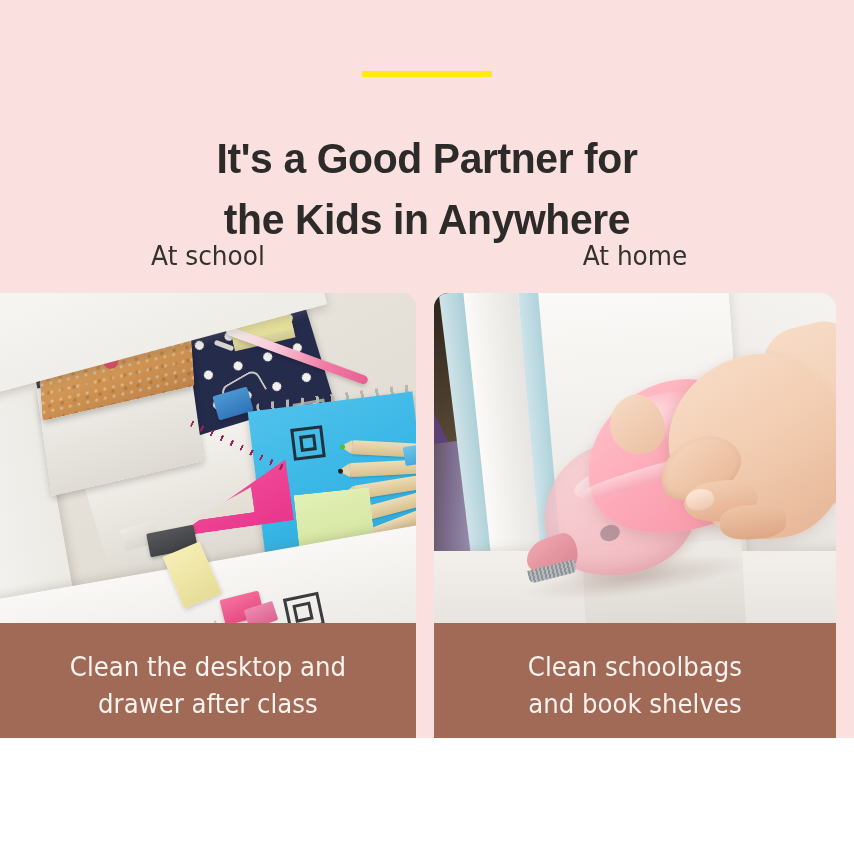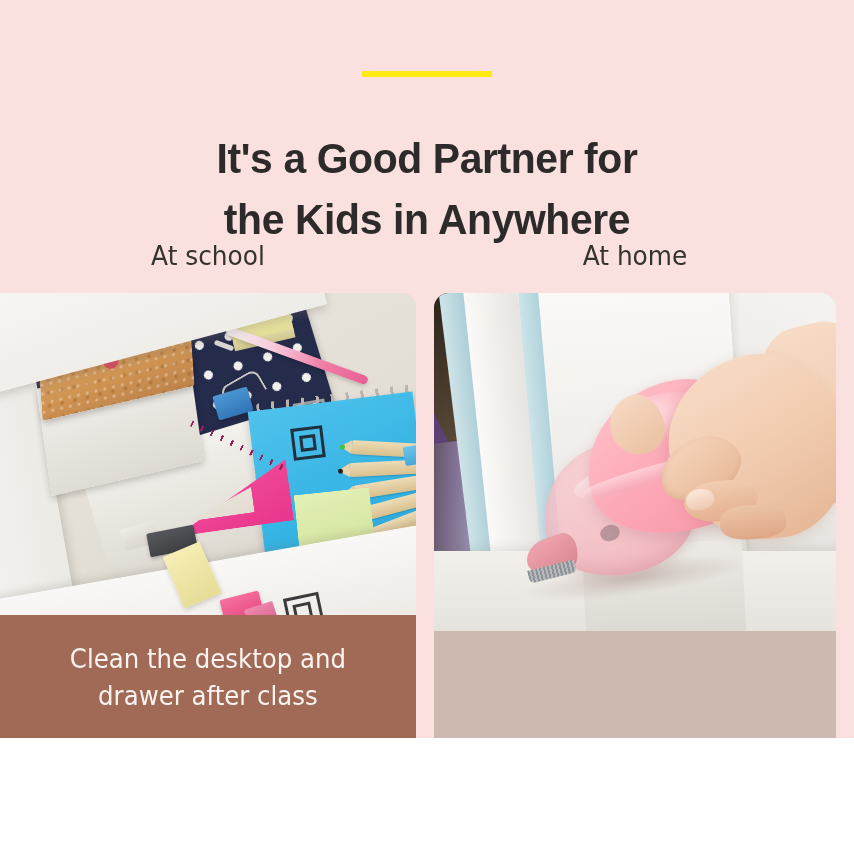--- a/index.html
+++ b/index.html
@@ -97,21 +97,21 @@
     left: 0;
     top: 0;
     width: 100%;
     height: 338px;
     overflow: hidden;
   }
 
   .caption {
     position: absolute;
     left: 0;
-    bottom: 16px;
+    bottom: 8px;
     width: 100%;
     height: 126px;
     background: #a06a56;
     display: flex;
     align-items: center;
     justify-content: center;
     box-sizing: border-box;
     padding-bottom: 0;
   }
   .caption-text {
@@ -795,15 +795,19 @@
         <div class="B-seam"></div>
         <div class="B-wrist"></div>
         <div class="B-palm"></div>
         <div class="B-knuckle1"></div>
         <div class="B-thumb"></div>
         <div class="B-finger1"></div>
         <div class="B-nail"></div>
         <div class="B-finger2"></div>
       </div>
     </div>
+    <div class="caption">
+      <div class="caption-text">Clean schoolbags
+and book shelves</div>
+    </div>
   </div>
 
 </div>
 
 </body></html>

